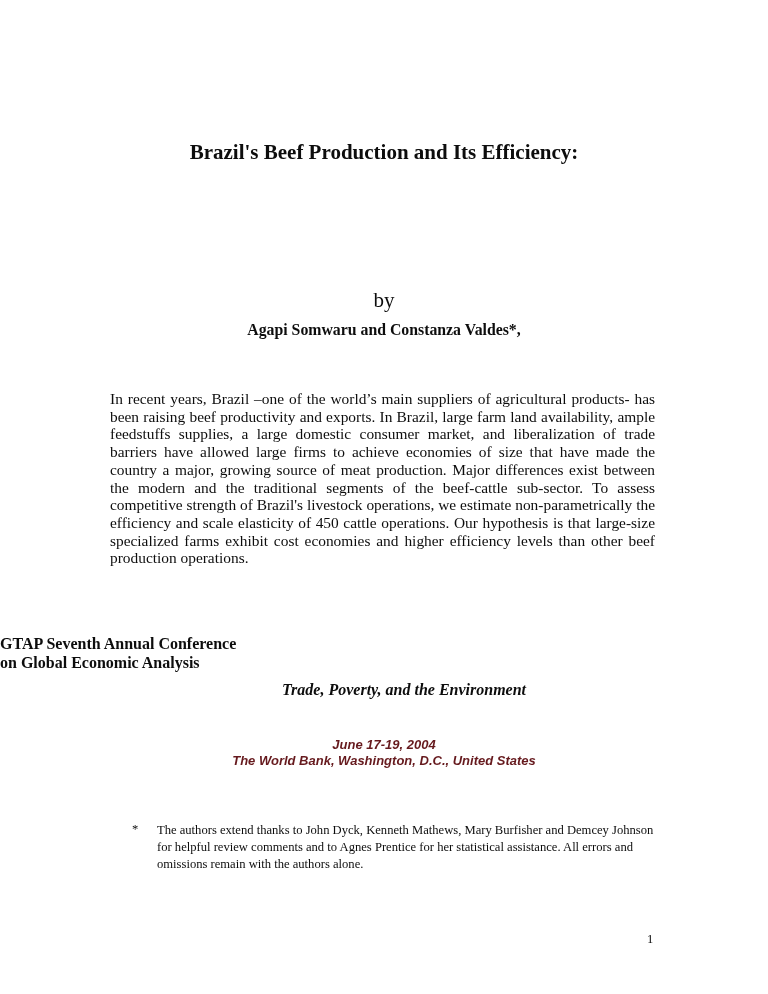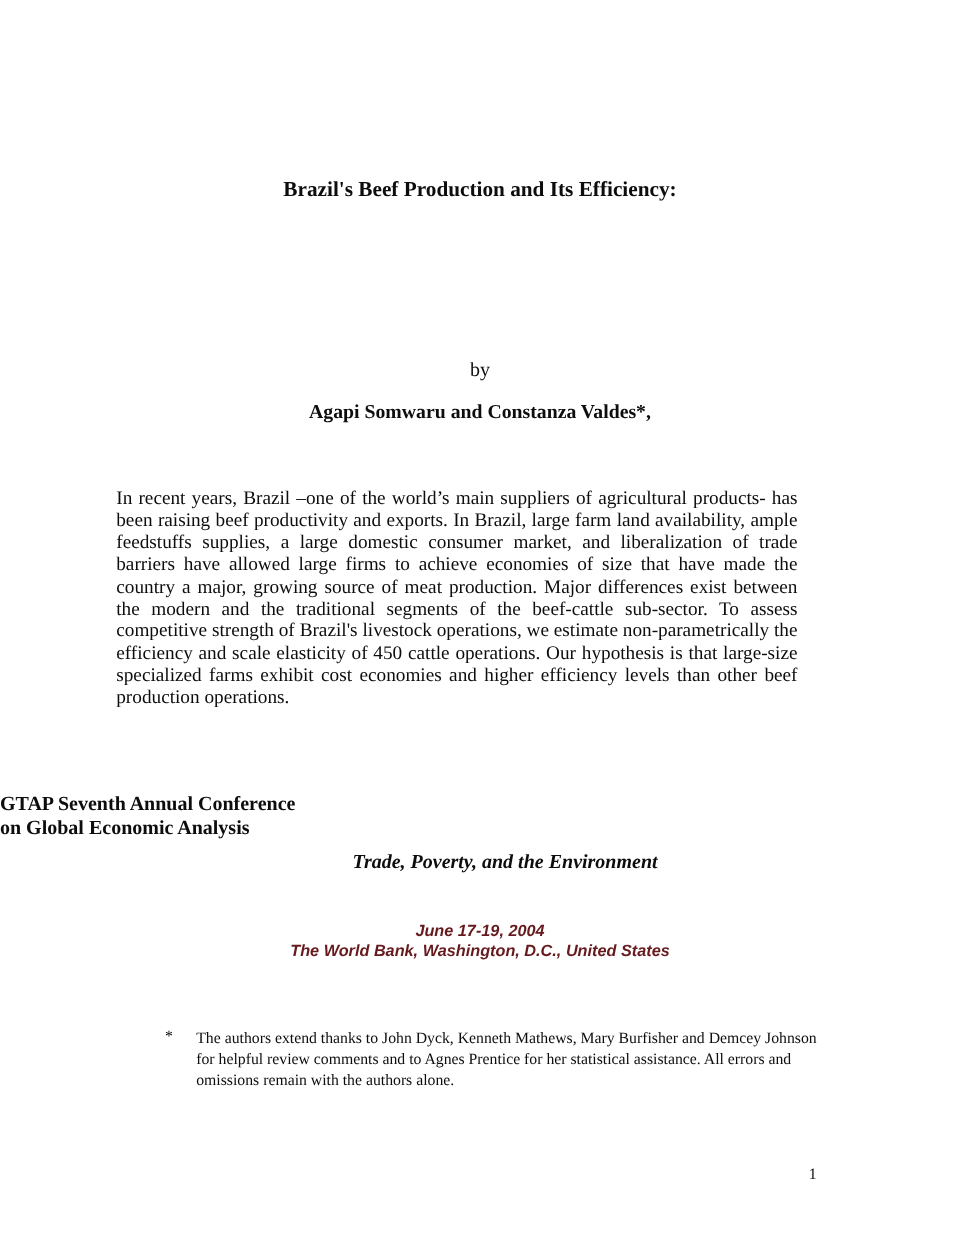--- a/index.html
+++ b/index.html
@@ -16,44 +16,44 @@
     font-family: "Liberation Serif", serif;
     overflow: hidden;
   }
   .title-block {
     position: absolute;
     top: 141px;
     left: 0;
     width: 100%;
     text-align: center;
     font-weight: bold;
-    font-size: 17px;
+    font-size: 21px;
     line-height: 22.5px;
   }
   .byline {
     position: absolute;
     top: 288px;
     left: 0;
     width: 100%;
     text-align: center;
-    font-size: 16px;
+    font-size: 21px;
   }
   .authors {
     position: absolute;
     top: 321px;
     left: 0;
     width: 100%;
     text-align: center;
     font-weight: bold;
     font-size: 15.8px;
   }
   .abstract {
     position: absolute;
     top: 390px;
-    left: 93px;
+    left: 110px;
     width: 545px;
     margin: 0;
     text-align: justify;
     font-size: 15.4px;
     line-height: 17.7px;
   }
   .conf-name {
     position: absolute;
     top: 634px;
     left: 0;

